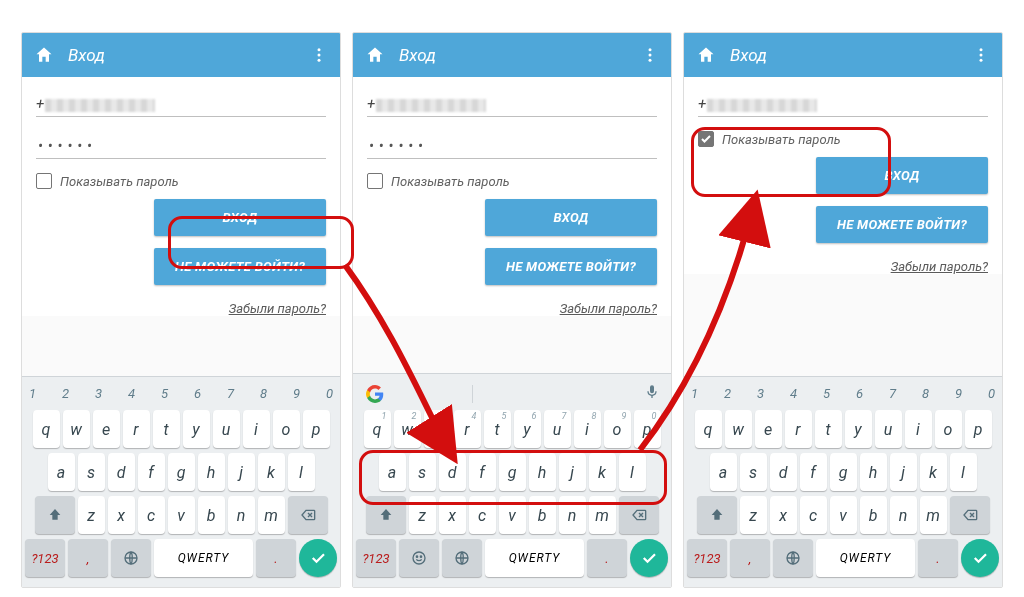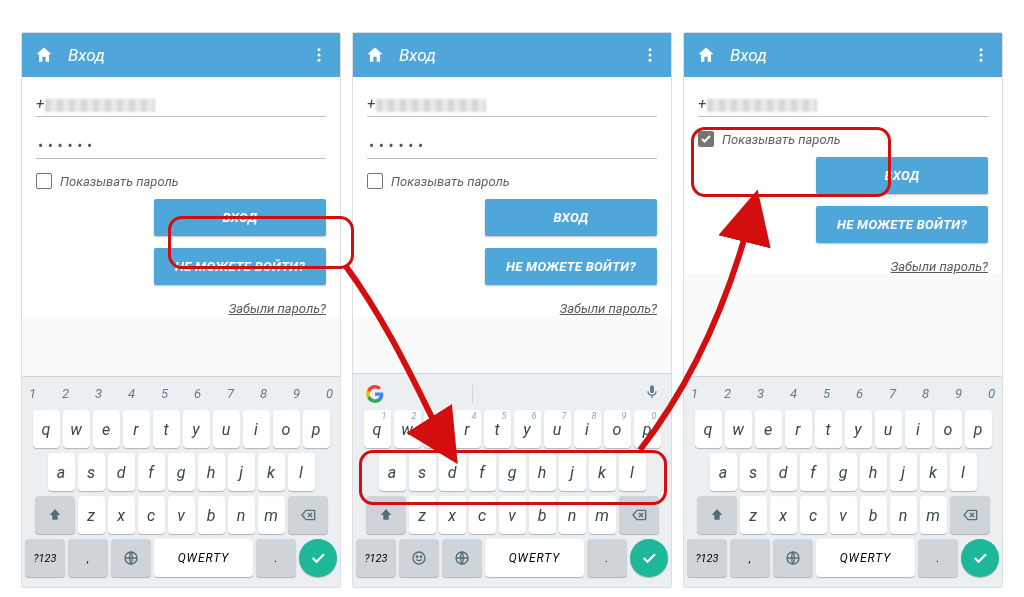--- a/index.html
+++ b/index.html
@@ -99,21 +99,21 @@
   .krow { display:flex; justify-content:center; gap:3px; margin-bottom:5px; }
   .key {
     background:#fff; border-radius:4px; height:38px; min-width:27px;
     display:flex; align-items:center; justify-content:center;
     font-size:16px; color:#37474f;
     box-shadow: 0 1px 1px rgba(0,0,0,.25);
     position:relative;
   }
   .key.num { background:transparent; box-shadow:none; height:24px; font-size:13px; color:#607d8b; min-width:30px; }
   .key .sup { position:absolute; top:1px; right:4px; font-size:9px; color:#90a4ae; }
-  .key.func { background:#cfd4d8; min-width:40px; font-size:11px; color:#000000; }
+  .key.func { background:#cfd4d8; min-width:40px; font-size:13px; color:#b91c1c; }
   .key.space { flex:1; font-size:12px; letter-spacing:1px; color:#000000; }
   .key.go { background:#1fb79a; color:#fff; border-radius:50%; min-width:38px; height:38px; }
   .key.globe svg, .key.go svg, .key.shift svg, .key.bksp svg, .key.smile svg { display:block; }
   .toast {
     position:absolute; left:10px; right:10px; bottom:96px;
     background: rgba(60,60,60,.94); color:#e8e8e8;
     border-radius:8px; padding:10px 12px; font-size:12px;
     line-height:1.45;
     box-shadow:0 2px 6px rgba(0,0,0,.4);
   }

